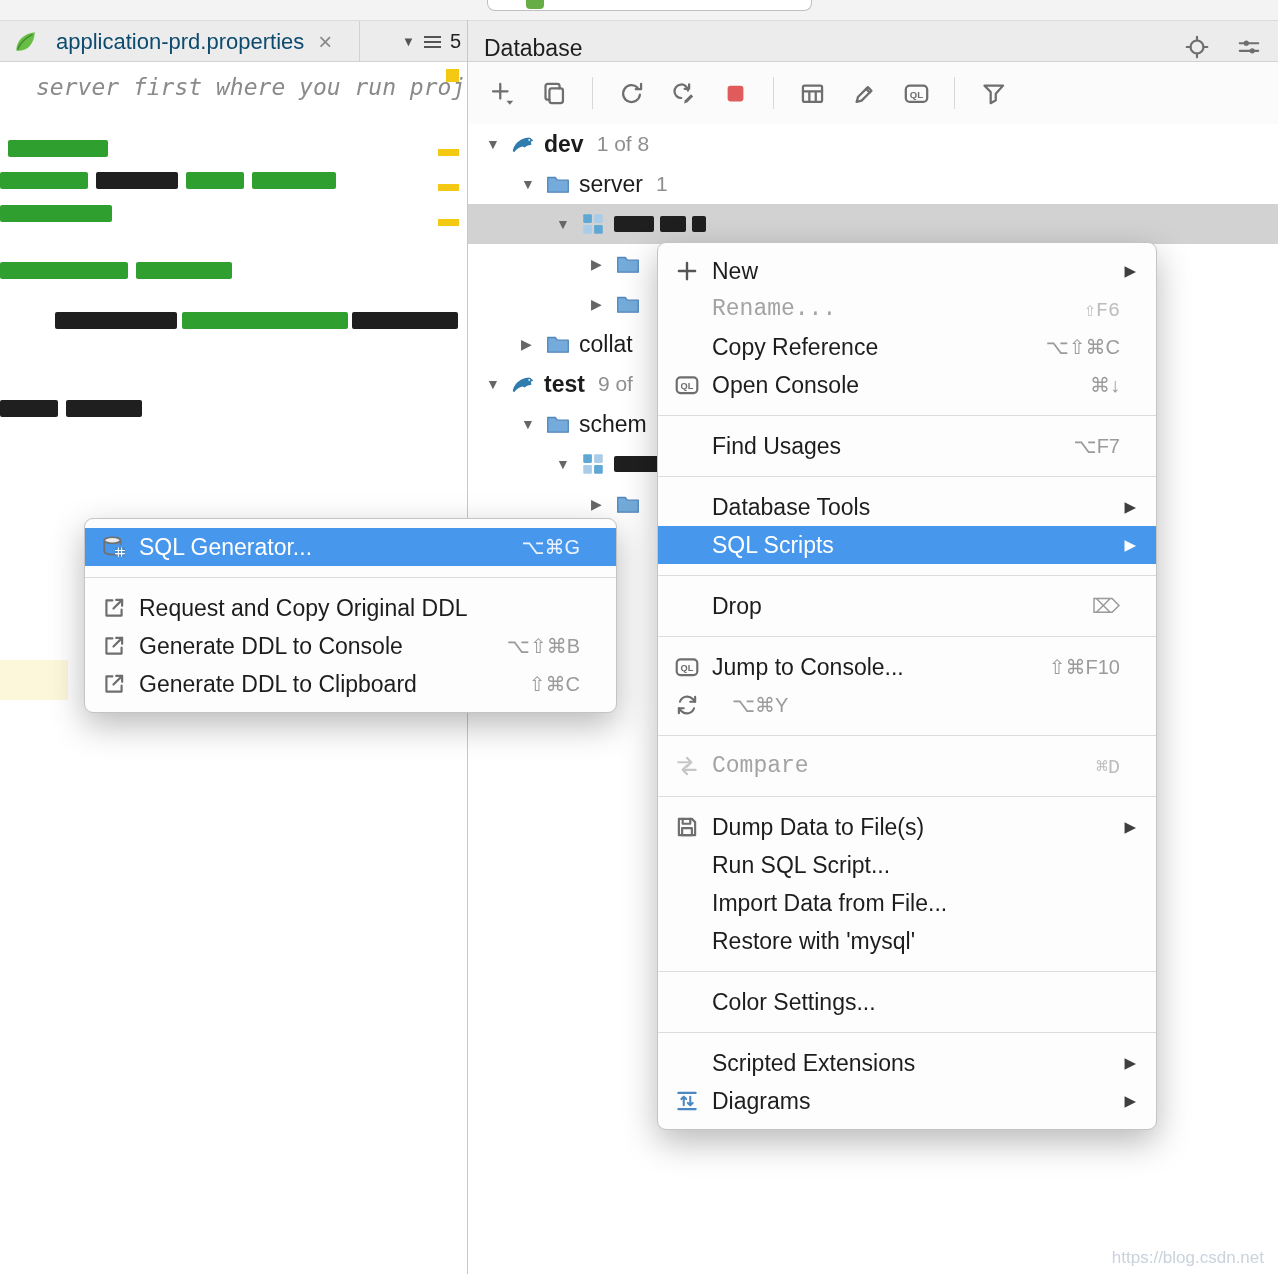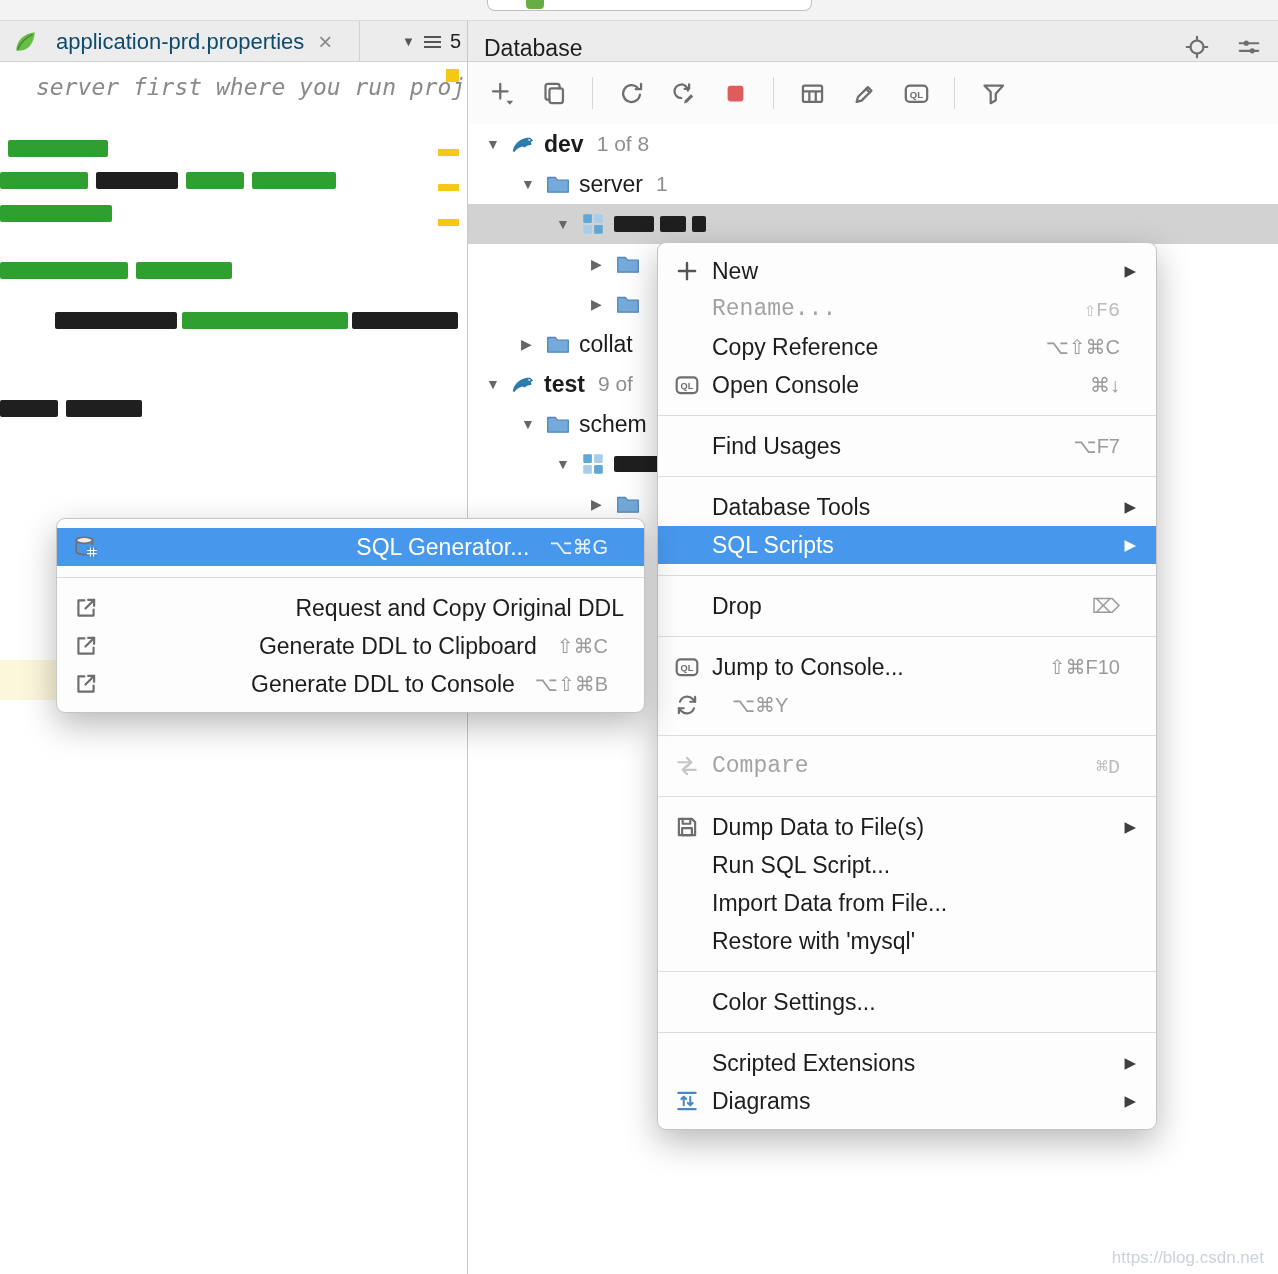--- a/index.html
+++ b/index.html
@@ -62,21 +62,21 @@
   .t-icon svg { width:26px; height:26px; }
   .t-label { white-space:nowrap; }
   .t-label.bold { font-weight:bold;text-align:center; }
   .t-meta { font-size:21px; color:#8f8f8f; margin-left:13px; white-space:nowrap; }
   .redact-dark { display:inline-block; height:16px; background:var(--redaction-dark); border-radius:2px; margin-right:6px; filter:blur(0.5px); }
 
   
   .menu { position:absolute; background:#fdfdfd; border:1px solid #c4c4c4; border-radius:9px;
           box-shadow:0 12px 34px rgba(0,0,0,.28); padding:9px 0; }
   #context-menu { left:657px; top:242px; width:500px; z-index:50; }
-  #sql-submenu  { left:56px;  top:518px; width:589px; z-index:60;text-align:right; }
+  #sql-submenu  { left:84px;  top:518px; width:533px; z-index:60; }
   .menu-item { height:38px; display:flex; align-items:center; padding:0 20px 0 16px; font-size:23px; color:#1d1d1d; }
   .menu-item .mi-icon { width:30px; height:27px; margin-right:8px; flex:none; display:flex; align-items:center; }
   .menu-item .mi-icon svg { width:26px; height:26px; }
   .mi-label { flex:1; white-space:nowrap; }
   .mi-shortcut { color:#9b9b9b; font-size:20px; margin-left:20px; margin-right:16px; white-space:nowrap; }
   .mi-arrow { margin-left:16px; font-size:15px; color:#3f3f3f; width:16px; text-align:right; }
   .menu-item.selected { background:var(--selection-blue); color:#fff; }
   .menu-item.selected .mi-shortcut { color:#eaf2ff; }
   .menu-item.selected .mi-arrow { color:#fff; }
   .menu-item.disabled { color:#a3a3a3;font-family:Liberation Mono, monospace; }
@@ -470,30 +470,30 @@
         <span class="mi-label">Request and Copy Original DDL</span>
       </div>
       <div class="menu-item">
         <span class="mi-icon">
           <svg viewBox="0 0 24 24">
             <path d="M10.5 5H5v14h14v-5.5" stroke="#6e6e6e" stroke-width="2" fill="none" stroke-linecap="round" stroke-linejoin="round"></path>
             <path d="M14 4.5h5.5V10" stroke="#6e6e6e" stroke-width="2" fill="none" stroke-linecap="round" stroke-linejoin="round"></path>
             <path d="M19.5 4.5l-8 8" stroke="#6e6e6e" stroke-width="2" fill="none" stroke-linecap="round" stroke-linejoin="round"></path>
           </svg>
         </span>
-        <span class="mi-label">Generate DDL to Clipboard</span>
-        <span class="mi-shortcut">⇧⌘C</span>
+        <span class="mi-label">Generate DDL to Console</span>
+        <span class="mi-shortcut">⌥⇧⌘B</span>
       </div>
       <div class="menu-item">
         <span class="mi-icon">
           <svg viewBox="0 0 24 24">
             <path d="M10.5 5H5v14h14v-5.5" stroke="#6e6e6e" stroke-width="2" fill="none" stroke-linecap="round" stroke-linejoin="round"></path>
             <path d="M14 4.5h5.5V10" stroke="#6e6e6e" stroke-width="2" fill="none" stroke-linecap="round" stroke-linejoin="round"></path>
             <path d="M19.5 4.5l-8 8" stroke="#6e6e6e" stroke-width="2" fill="none" stroke-linecap="round" stroke-linejoin="round"></path>
           </svg>
         </span>
-        <span class="mi-label">Generate DDL to Console</span>
-        <span class="mi-shortcut">⌥⇧⌘B</span>
+        <span class="mi-label">Generate DDL to Clipboard</span>
+        <span class="mi-shortcut">⇧⌘C</span>
       </div>
     </div>
 
   <div class="watermark">https://blog.csdn.net</div>
 </div>
 
 </body></html>

